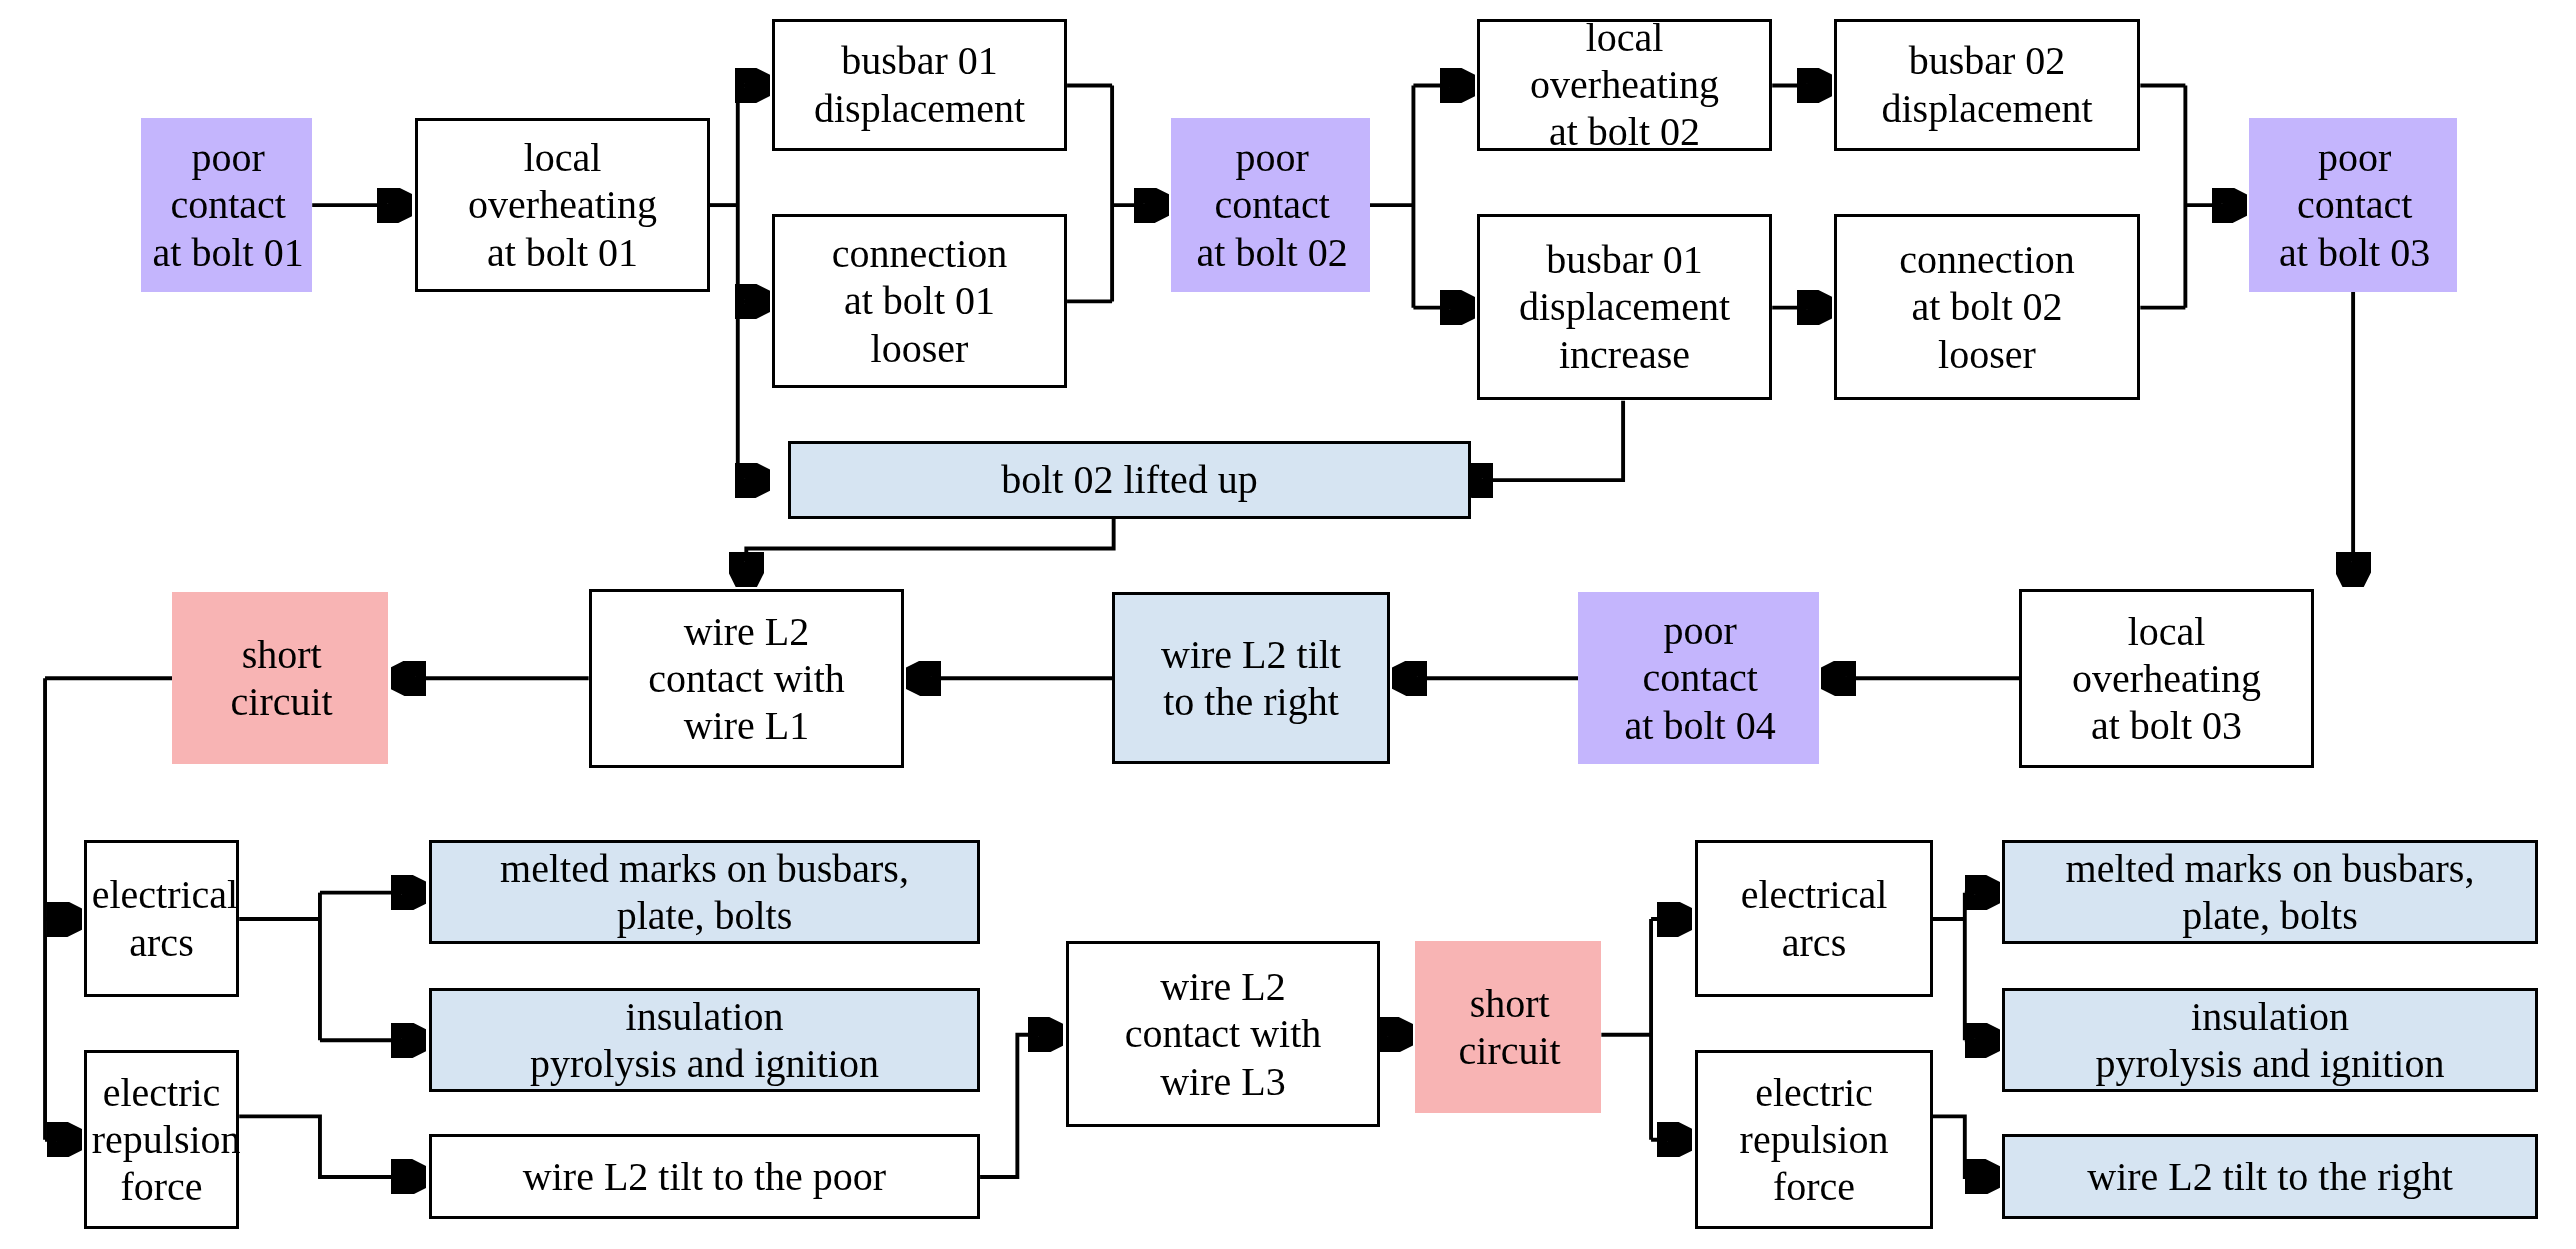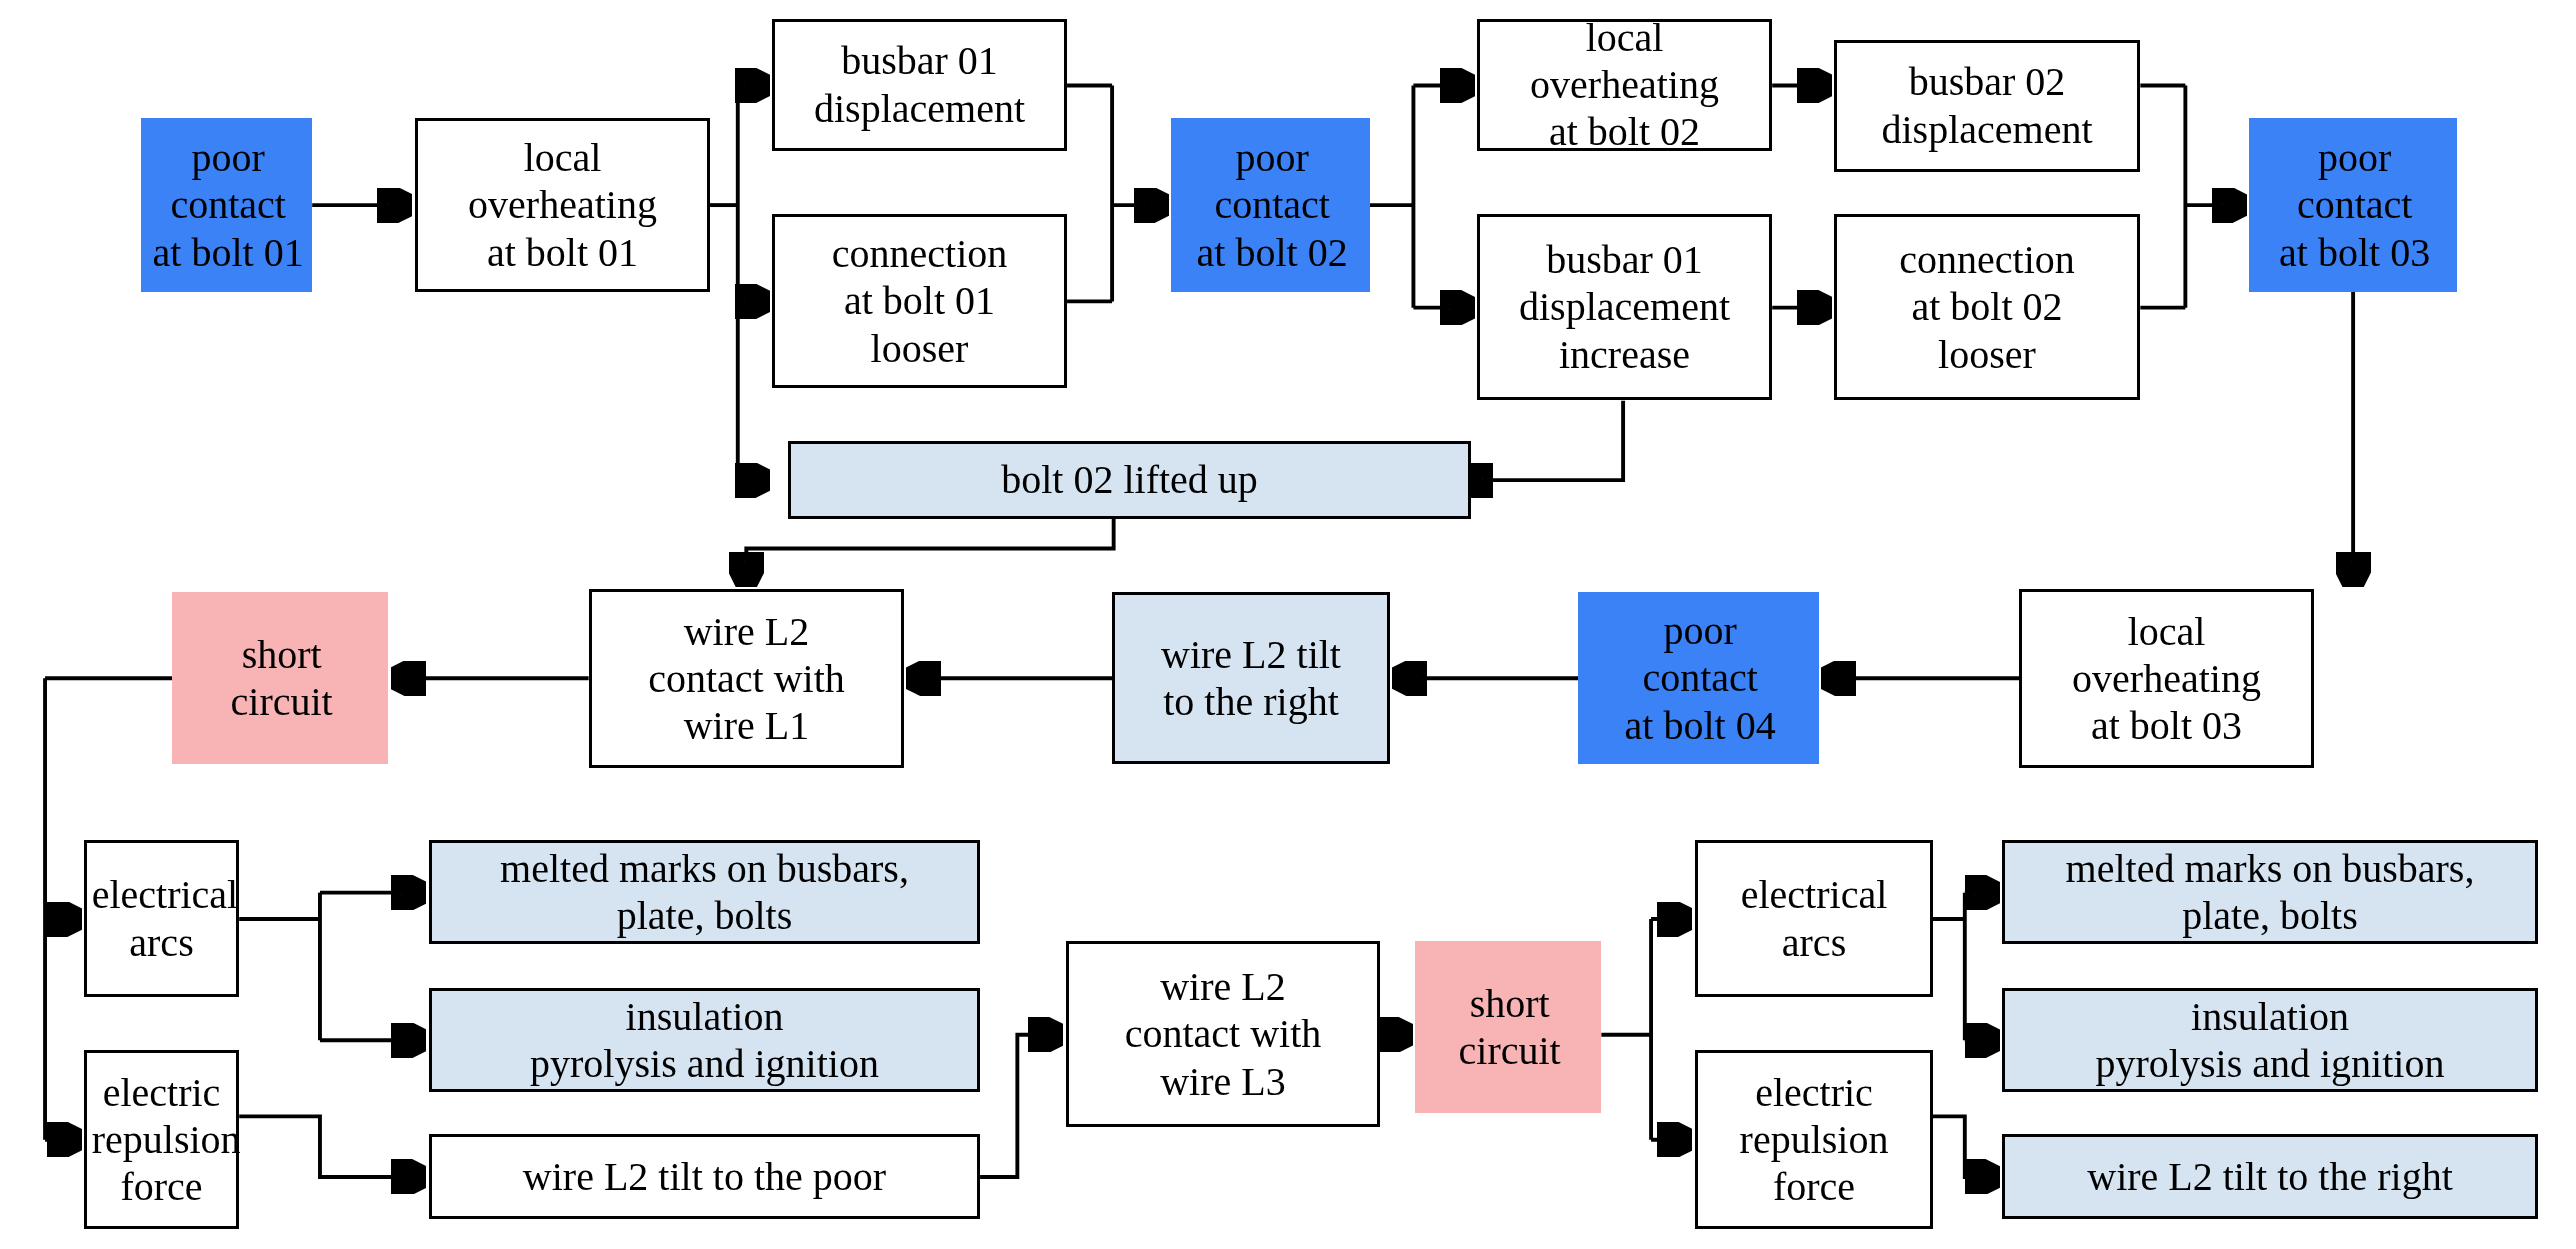--- a/index.html
+++ b/index.html
@@ -2,21 +2,21 @@
 <html style="font-size:12.4px"><head>
 <meta charset="utf-8">
 <style>
   html,body{margin:0;padding:0;background:#ffffff;}
   #stage{position:relative;width:2576px;height:1250px;background:#ffffff;
          font-family:"Liberation Serif","DejaVu Serif",serif;overflow:hidden;}
   .node{position:absolute;box-sizing:border-box;border:3.1px solid #000;
         display:flex;align-items:center;justify-content:center;text-align:center;
         line-height:1.18;color:#000;padding:1.6px 4.7px;}
   .node.plain{background:#ffffff;}
-  .node.peach{background:#3b82f6;border:none;padding-left:8px;}
+  .node.peach{background:#c4b5fd;border:none;padding-left:8px;}
   .node.pink{background:#f8b4b4;border:none;padding-left:8px;}
   .node.blue{background:#d6e4f2;border:3.1px solid #000;}
   .node span{display:block;width:100%;white-space:pre-line;}
   svg.wires{position:absolute;left:0;top:0;width:2576px;height:1250px;
             pointer-events:none;overflow:visible;}
   svg.wires path,svg.wires line{stroke:#000;stroke-width:5;fill:none;}
 </style>
 </head>
 <body>
 
@@ -122,21 +122,21 @@
       <div class="node peach" style="left: 1171px; top: 118px; width: 199px; height: 174px; font-size: 40px;">
         <span>poor
 contact
 at bolt 02</span>
       </div>
       <div class="node plain" style="left: 1477px; top: 18.6px; width: 295px; height: 132px; font-size: 40px;">
         <span>local
 overheating
 at bolt 02</span>
       </div>
-      <div class="node plain" style="left: 1834px; top: 18.6px; width: 306px; height: 132px; font-size: 40px; margin-top: 21px;">
+      <div class="node plain" style="left: 1834px; top: 18.6px; width: 306px; height: 132px; font-size: 40px;">
         <span>busbar 02
 displacement</span>
       </div>
       <div class="node plain" style="left: 1477px; top: 214px; width: 295px; height: 186px; font-size: 40px;">
         <span>busbar 01
 displacement
 increase</span>
       </div>
       <div class="node plain" style="left: 1834px; top: 214px; width: 306px; height: 186px; font-size: 40px;">
         <span>connection

